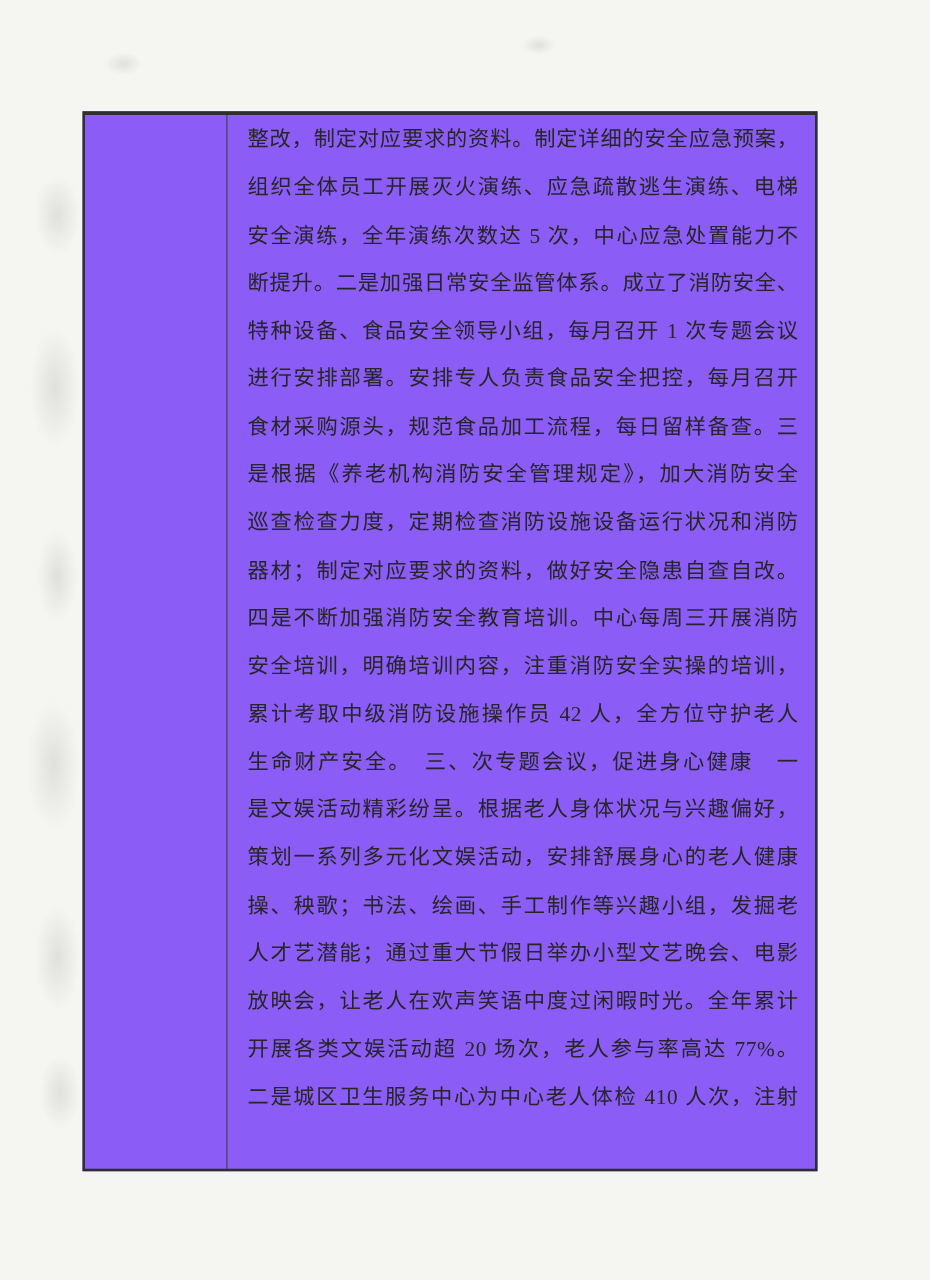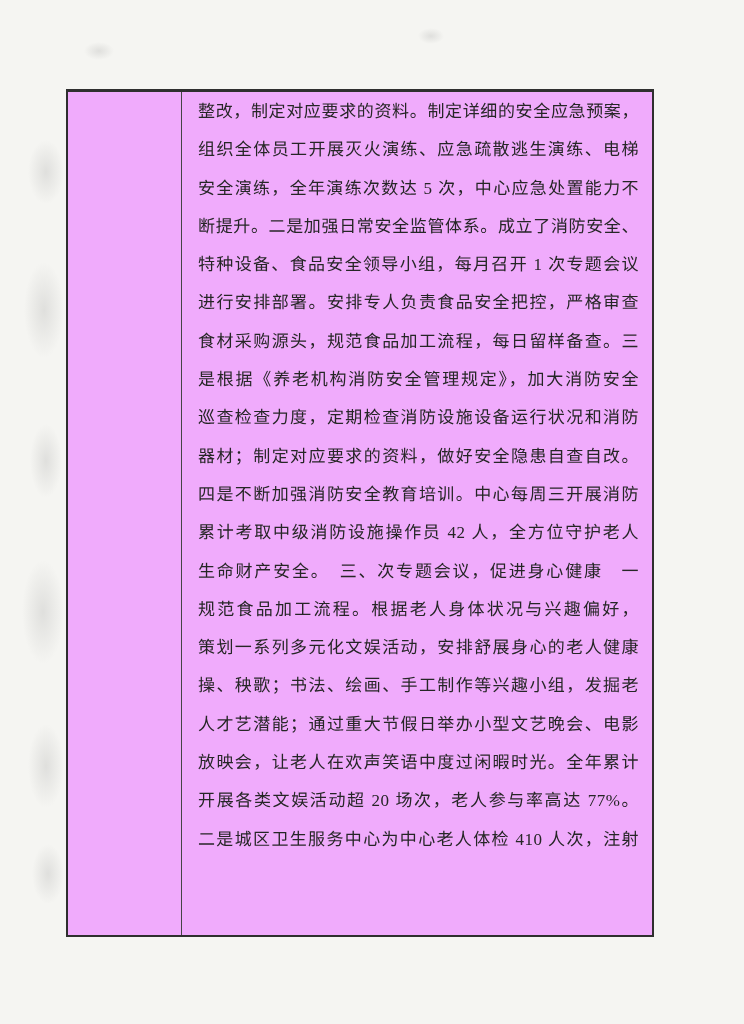--- a/index.html
+++ b/index.html
@@ -38,21 +38,21 @@
 
   .report-table {
     position: absolute;
     left: 66px;
     top: 89px;
     width: 588px;
     height: 848px;
     box-sizing: border-box;
     border: 2px solid #2f2f2f;
     border-top-width: 3px;
-    background: #f0abfc;
+    background: #8b5cf6;
     display: flex;
   }
   .cell-left {
     width: 114px;
     box-sizing: border-box;
     border-right: 1px solid #454545;
     flex: 0 0 auto;
   }
   .cell-right {
     flex: 1 1 auto;
@@ -88,29 +88,30 @@
   <div class="smudge s10"></div>
 
   <div class="report-table">
     <div class="cell-left"></div>
     <div class="cell-right">
       <div class="text-line">整改，制定对应要求的资料。制定详细的安全应急预案，</div>
       <div class="text-line">组织全体员工开展灭火演练、应急疏散逃生演练、电梯</div>
       <div class="text-line">安全演练，全年演练次数达 5 次，中心应急处置能力不</div>
       <div class="text-line">断提升。二是加强日常安全监管体系。成立了消防安全、</div>
       <div class="text-line">特种设备、食品安全领导小组，每月召开 1 次专题会议</div>
-      <div class="text-line">进行安排部署。安排专人负责食品安全把控，严格审查</div>
+      <div class="text-line">进行安排部署。安排专人负责食品安全把控，每月召开</div>
       <div class="text-line">食材采购源头，规范食品加工流程，每日留样备查。三</div>
       <div class="text-line">是根据《养老机构消防安全管理规定》，加大消防安全</div>
       <div class="text-line">巡查检查力度，定期检查消防设施设备运行状况和消防</div>
       <div class="text-line">器材；制定对应要求的资料，做好安全隐患自查自改。</div>
       <div class="text-line">四是不断加强消防安全教育培训。中心每周三开展消防</div>
+      <div class="text-line">安全培训，明确培训内容，注重消防安全实操的培训，</div>
       <div class="text-line">累计考取中级消防设施操作员 42 人，全方位守护老人</div>
       <div class="text-line">生命财产安全。　三、次专题会议，促进身心健康　一</div>
-      <div class="text-line">规范食品加工流程。根据老人身体状况与兴趣偏好，</div>
+      <div class="text-line">是文娱活动精彩纷呈。根据老人身体状况与兴趣偏好，</div>
       <div class="text-line">策划一系列多元化文娱活动，安排舒展身心的老人健康</div>
       <div class="text-line">操、秧歌；书法、绘画、手工制作等兴趣小组，发掘老</div>
       <div class="text-line">人才艺潜能；通过重大节假日举办小型文艺晚会、电影</div>
       <div class="text-line">放映会，让老人在欢声笑语中度过闲暇时光。全年累计</div>
       <div class="text-line">开展各类文娱活动超 20 场次，老人参与率高达 77%。</div>
       <div class="text-line">二是城区卫生服务中心为中心老人体检 410 人次，注射</div>
     </div>
   </div>
 
 </div>

